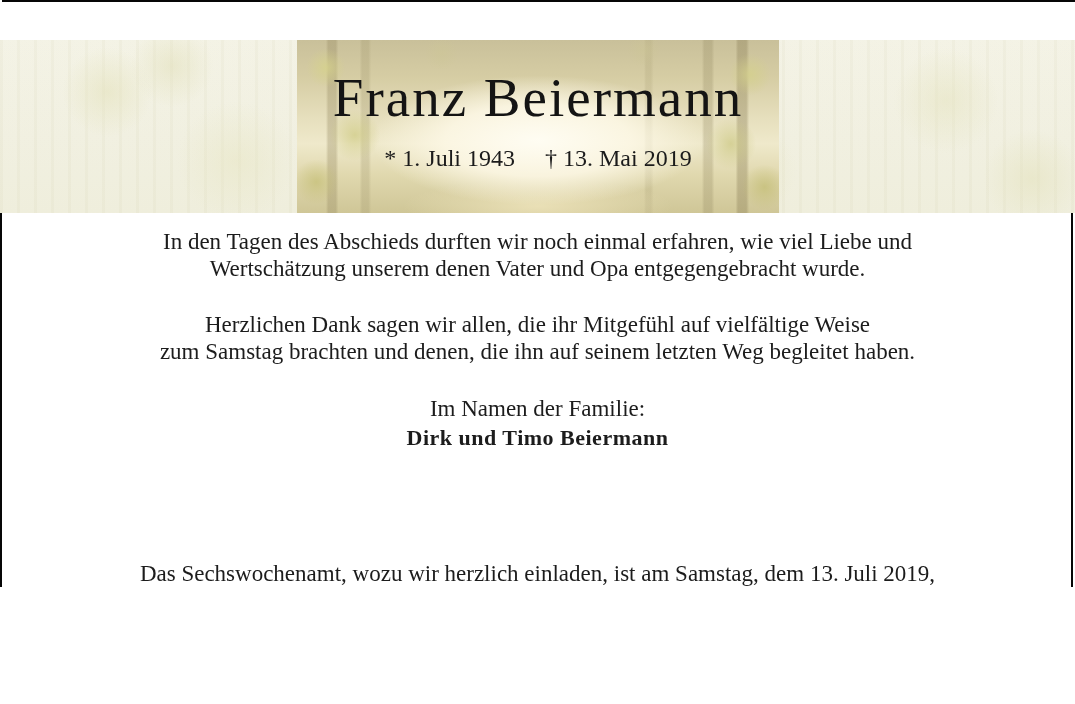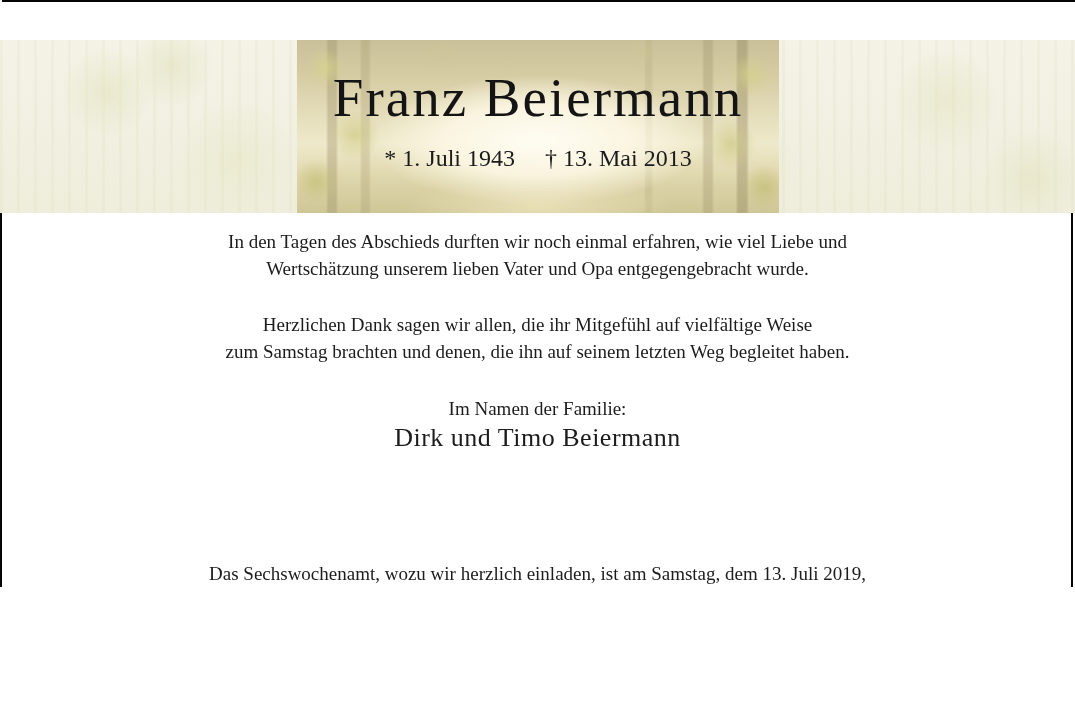--- a/index.html
+++ b/index.html
@@ -90,54 +90,54 @@
     position: absolute; top: 146px; left: 297px; width: 482px;
     display: flex; justify-content: center; gap: 30px;
     font-size: 24px; line-height: 1;
     color: #1b1b1b;
     white-space: nowrap;
   }
 
   .body-line {
     position: absolute; left: 0; width: 1075px;
     text-align: center;
-    font-size: 19px; line-height: 27px;
+    font-size: 23px; line-height: 27px;
     color: #1c1c1c;
     white-space: nowrap;
   }
   .l-p1a { top: 228px; }
   .l-p1b { top: 255px; }
   .l-p2a { top: 311px; }
   .l-p2b { top: 338px; }
   .l-fam { top: 395px; }
-  .l-famnames { top: 424px; font-size: 26px; font-weight: normal; letter-spacing: .5px; }
+  .l-famnames { top: 424px; font-size: 22px; font-weight: bold; letter-spacing: .5px; }
   .l-place { top: 483px; }
   .l-p4a { top: 560px; }
   .l-p4b { top: 568px; }
 </style>
 </head>
 <body>
 
 <div class="page">
 
   <div class="scan-top-line"></div>
 
   <div class="header-band"></div>
 
   <div class="memorial-photo"></div>
 
   <div class="deceased-name">Franz Beiermann</div>
 
   <div class="dates-row">
     <span>* 1. Juli 1943</span>
-    <span>† 13. Mai 2013</span>
+    <span>† 13. Mai 2019</span>
   </div>
 
   <div class="body-line l-p1a">In den Tagen des Abschieds durften wir noch einmal erfahren, wie viel Liebe und</div>
-  <div class="body-line l-p1b">Wertschätzung unserem lieben Vater und Opa entgegengebracht wurde.</div>
+  <div class="body-line l-p1b">Wertschätzung unserem denen Vater und Opa entgegengebracht wurde.</div>
 
   <div class="body-line l-p2a">Herzlichen Dank sagen wir allen, die ihr Mitgefühl auf vielfältige Weise</div>
   <div class="body-line l-p2b">zum Samstag brachten und denen, die ihn auf seinem letzten Weg begleitet haben.</div>
 
   <div class="body-line l-fam">Im Namen der Familie:</div>
   <div class="body-line l-famnames">Dirk und Timo Beiermann</div>
 
 
   <div class="body-line l-p4a">Das Sechswochenamt, wozu wir herzlich einladen, ist am Samstag, dem 13. Juli 2019,</div>
 

